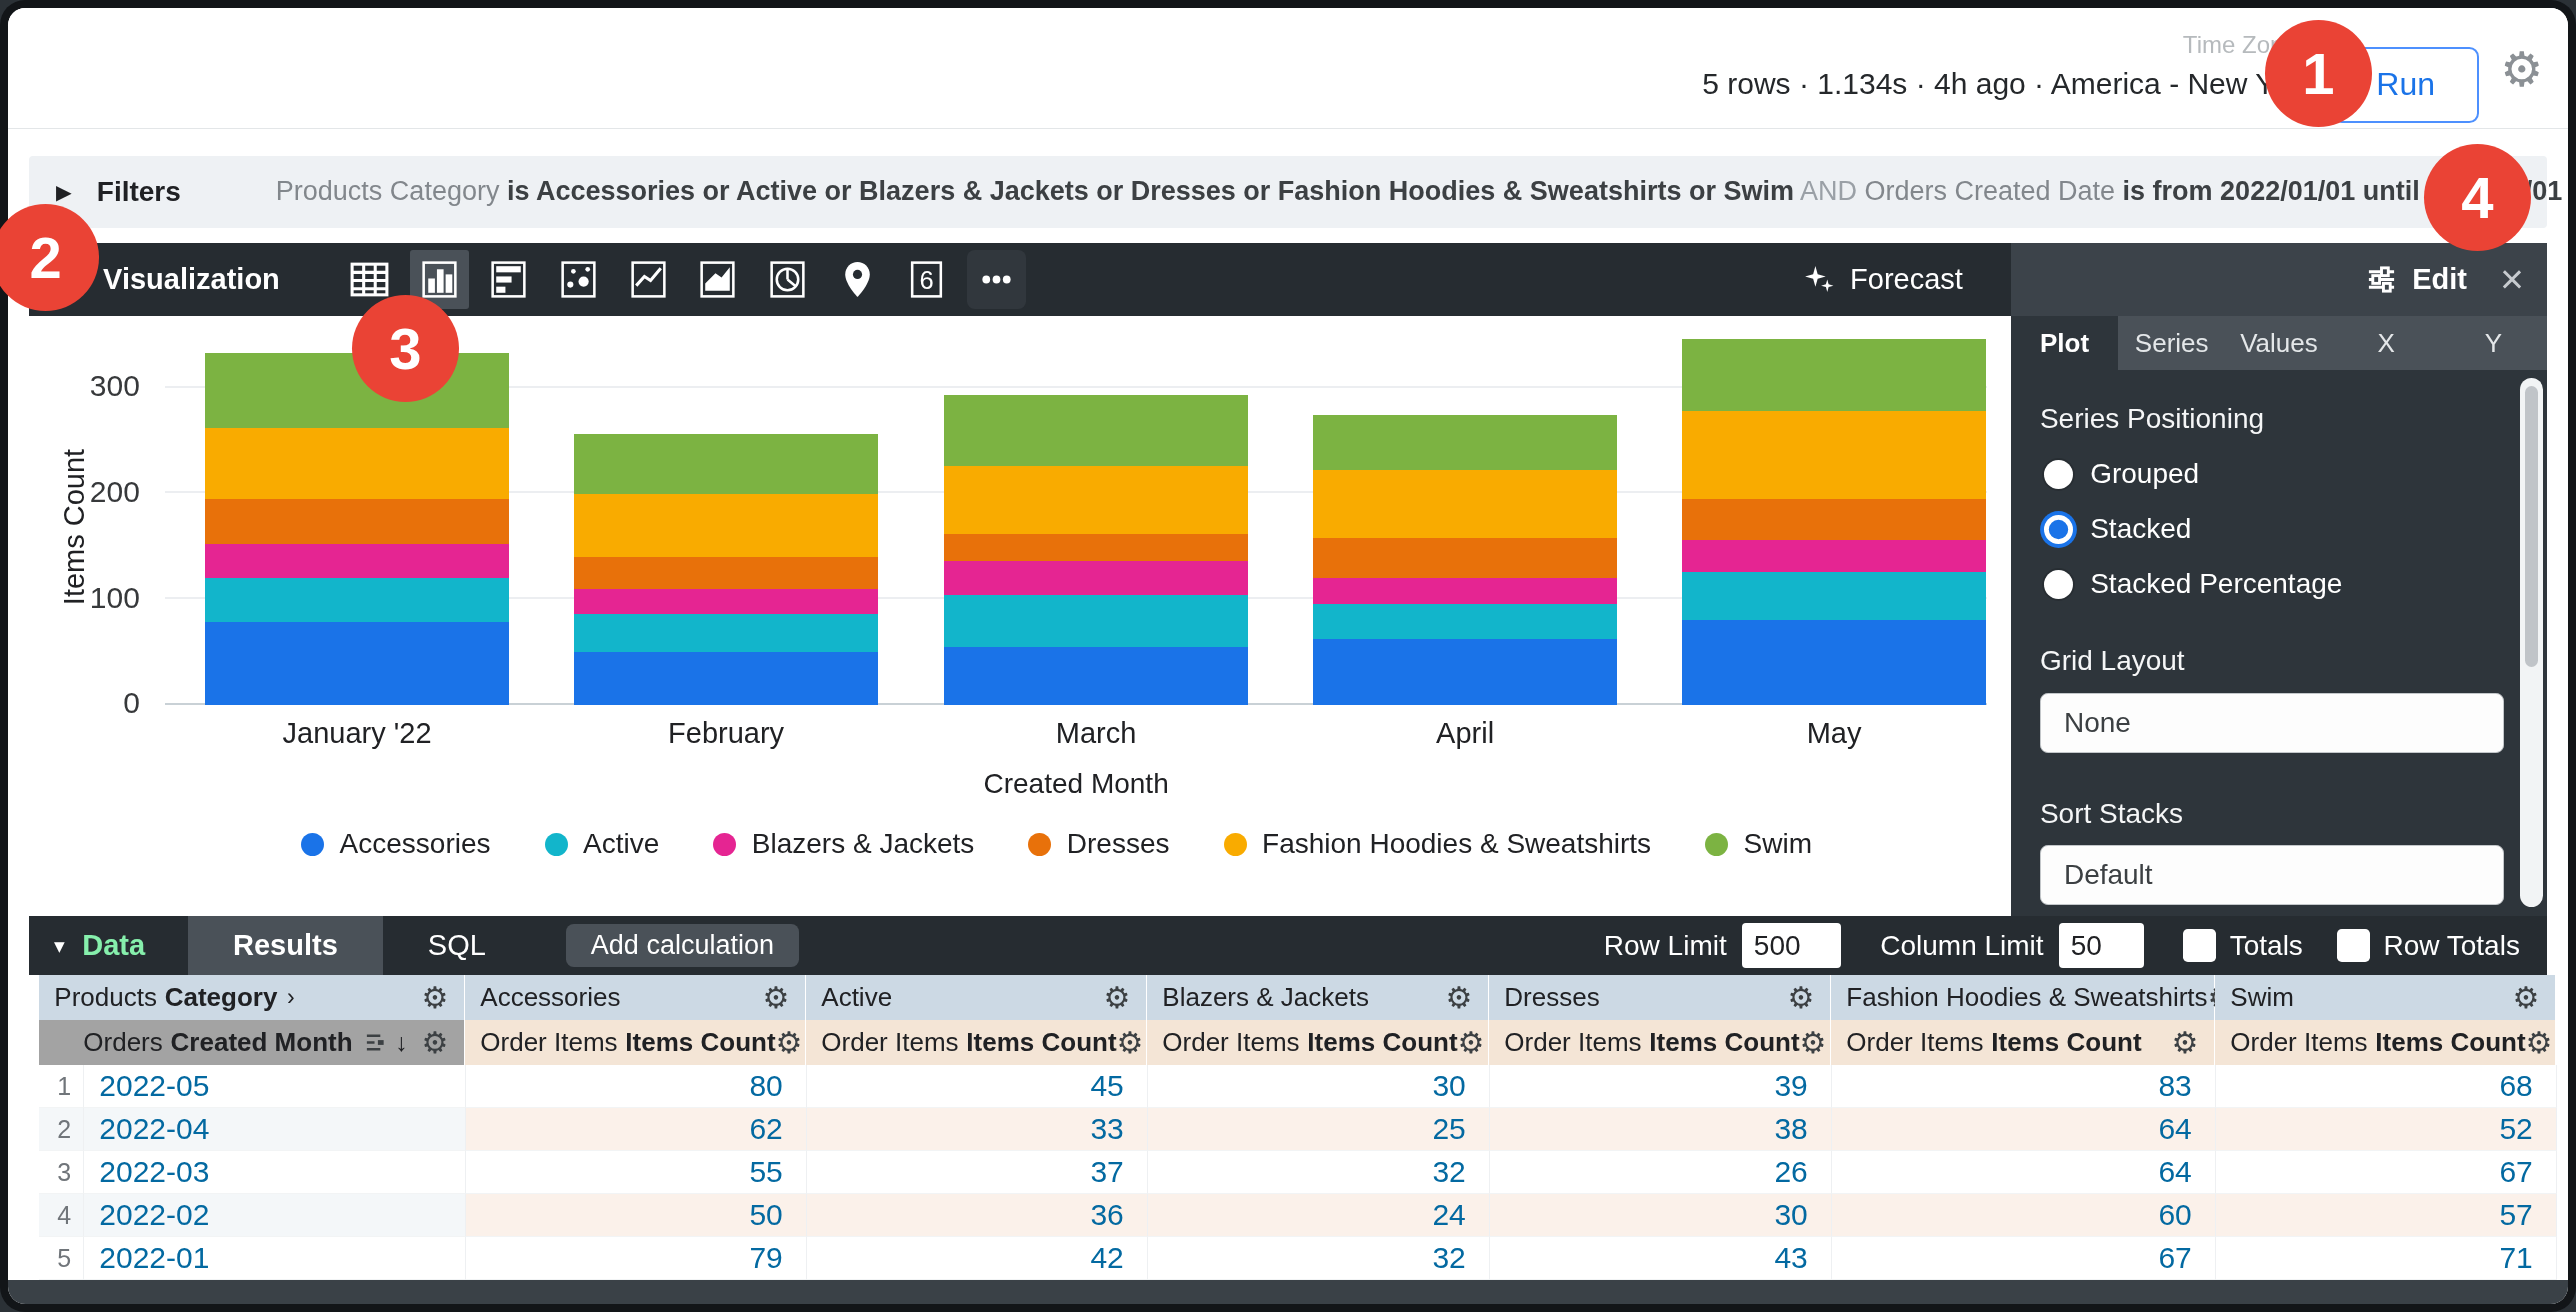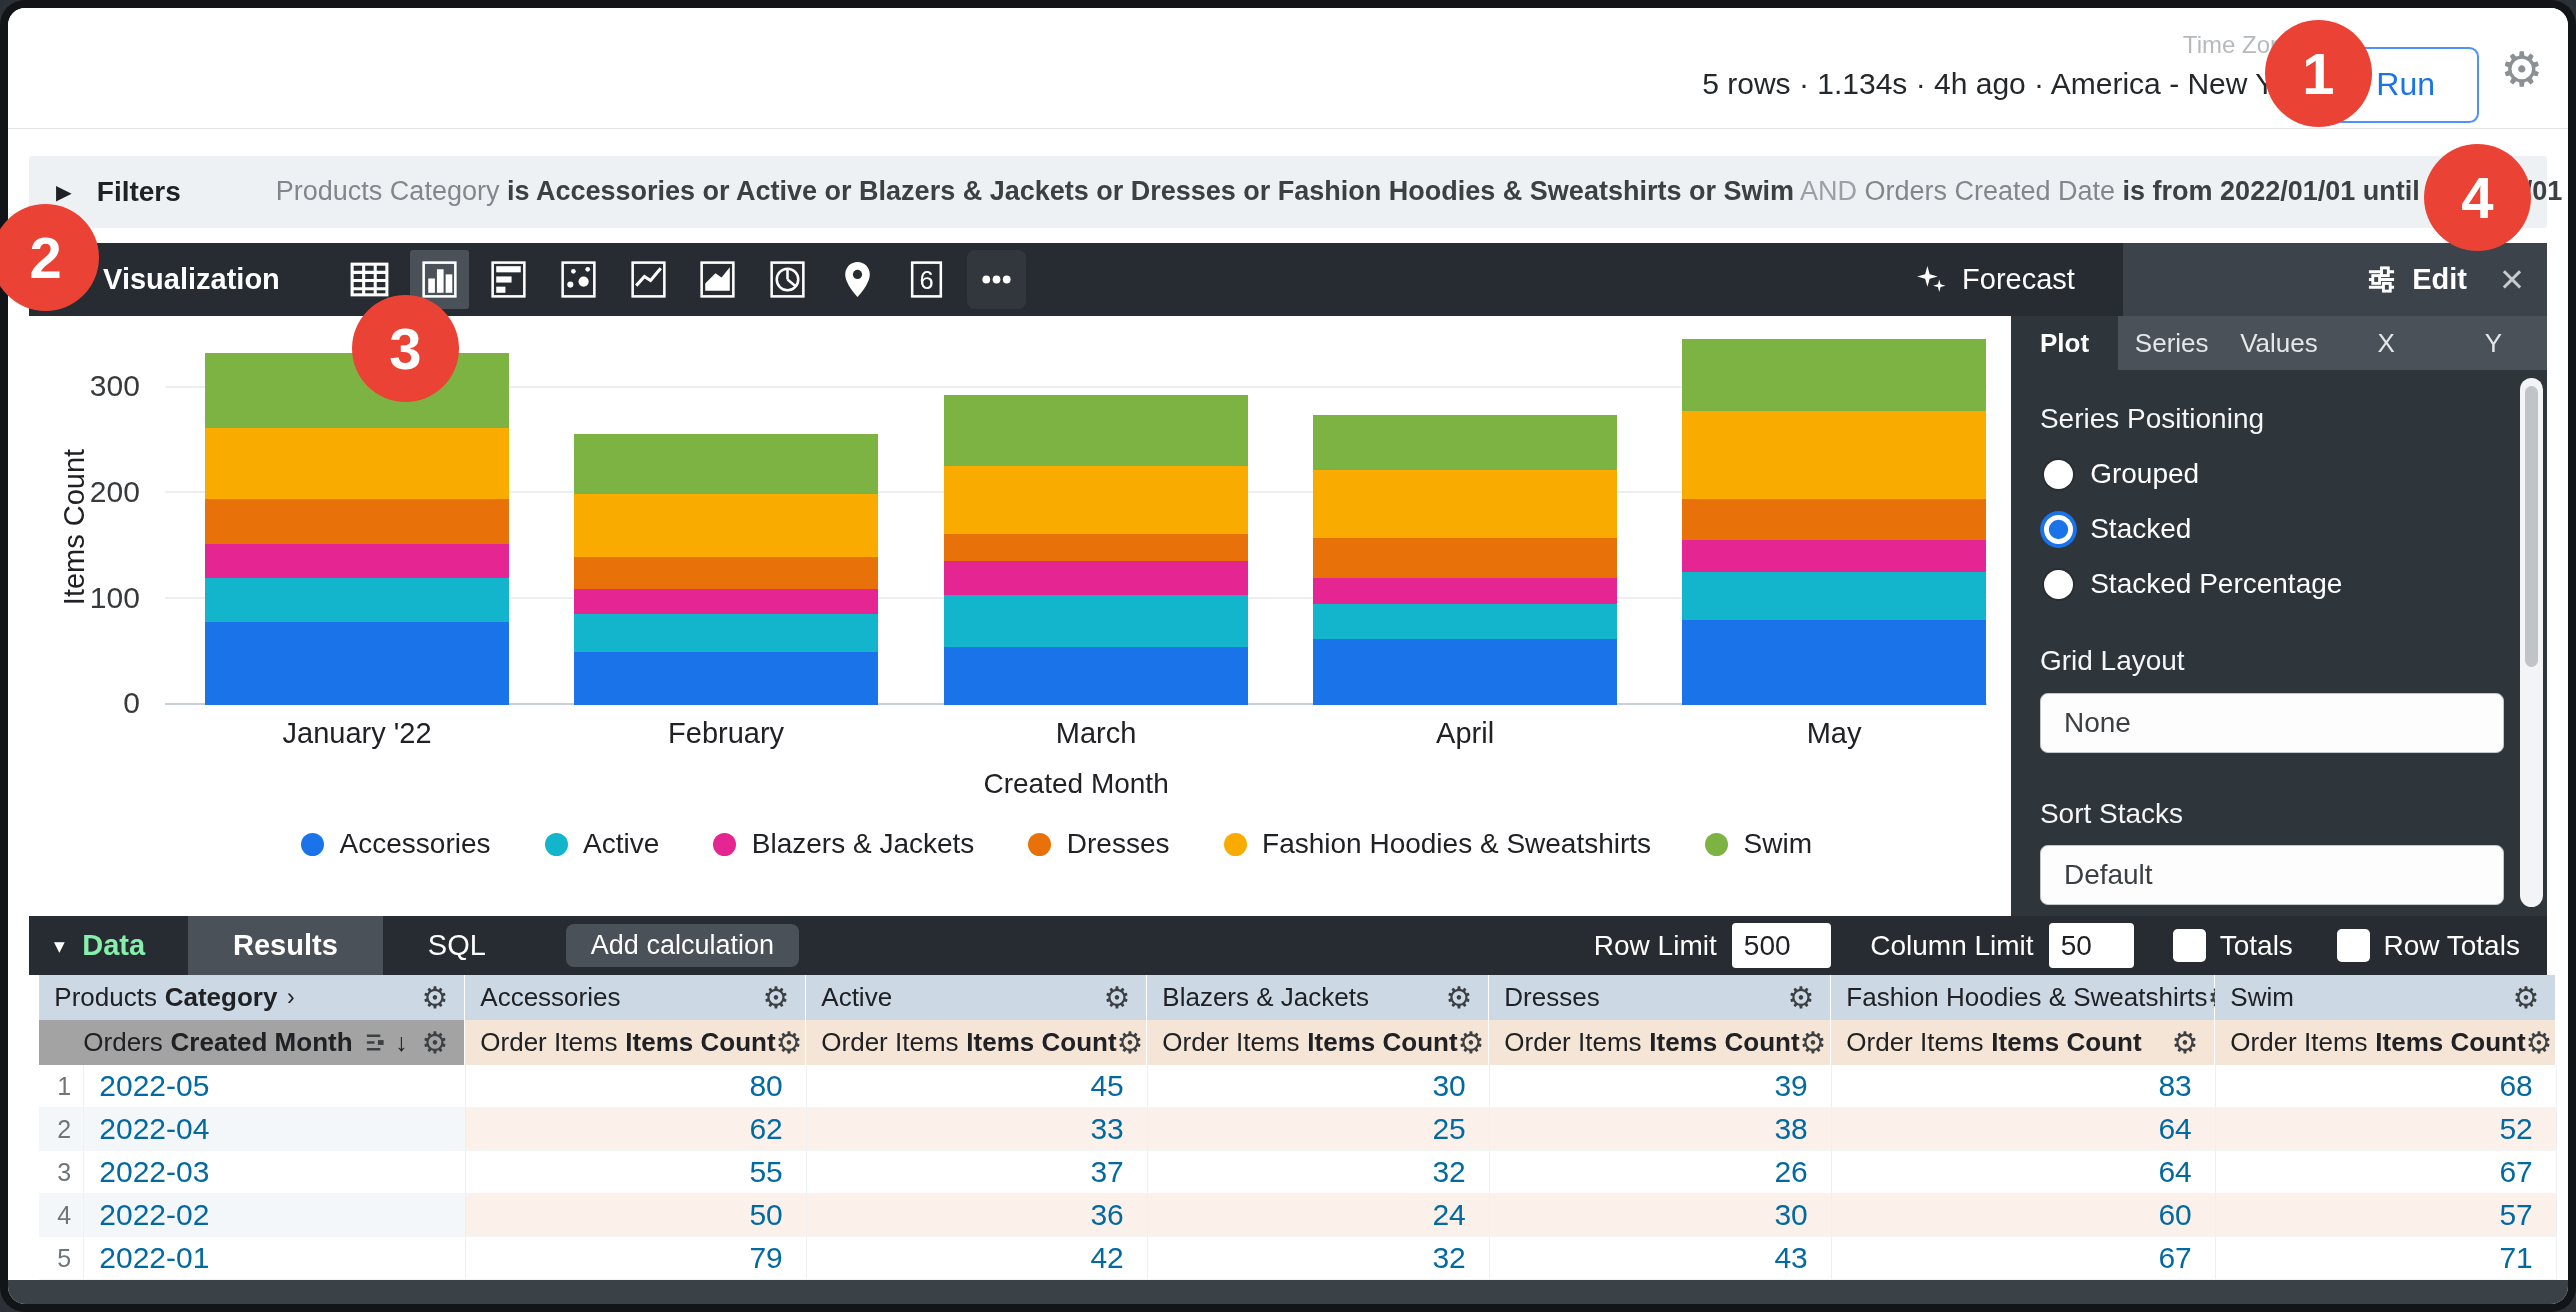--- a/index.html
+++ b/index.html
@@ -34,21 +34,21 @@
   
   .viz-panel{margin:15.5px 21.3px 0;flex:none;}
   .viz-bar{height:73px;background:#262c31;display:flex;align-items:center;}
   .viz-title{color:#fff;font-size:29px;font-weight:700;margin-left:74px;}
   .viz-icons{display:flex;align-items:center;margin-left:60px;gap:10.7px;}
   .icon-slot{width:59px;height:59px;display:flex;align-items:center;justify-content:center;border-radius:2.9px;cursor:pointer;}
   .icon-slot.selected{background:#4a5158;}
   .icon-slot.more-slot{background:#31373d;border-radius:7.8px;}
   .viz-right{margin-left:auto;display:flex;align-items:center;height:100%;}
   .forecast{display:flex;align-items:center;gap:15.5px;color:#fff;font-size:29px;margin-right:48px;cursor:pointer;}
-  .edit-header{width:424px;height:100%;background:#3c434a;display:flex;align-items:center;justify-content:flex-end;padding-right:23px;box-sizing:border-box;}
+  .edit-header{width:536px;height:100%;background:#3c434a;display:flex;align-items:center;justify-content:flex-end;padding-right:23px;box-sizing:border-box;}
   .edit-label{color:#fff;font-size:29px;font-weight:700;margin-left:15.5px;}
   .edit-close{font-size:41px;color:#c7cbcf;margin-left:33px;cursor:pointer;line-height:1;}
 
   .viz-body{display:flex;height:600px;background:#fff;}
 
   
   .chart-area{position:relative;flex:1;overflow:hidden;background:#fff;}
   .ytitle{position:absolute;left:45px;top:211px;transform:translate(-50%,-50%) rotate(-90deg);white-space:nowrap;font-size:29px;color:#202124;}
   .gridline{position:absolute;left:136px;width:1822px;height:1.9px;background:#eceef1;}
   .gridline.zero{background:#c9d1d6;}
@@ -84,21 +84,21 @@
   .data-tab{height:100%;display:flex;align-items:center;padding:8px 45px;color:#fff;font-size:29px;cursor:pointer;}
   .data-tab.active{background:#4a5158;font-weight:700;margin-left:43px;}
   .add-calc{margin-left:35px;background:#4a5158;border-radius:7.8px;height:43px;display:flex;align-items:center;padding:0 25px;color:#fff;font-size:27px;cursor:pointer;}
   .data-right{margin-left:auto;display:flex;align-items:center;padding-right:27px;}
   .dr-label{color:#fff;font-size:28px;}
   .limit-input{height:45px;background:#fff;border:none;border-radius:3.9px;font-size:28px;color:#202124;padding:0 11.6px;font-family:inherit;margin-left:15.5px;box-sizing:border-box;}
   #row-limit{width:99px;}
   #col-limit{width:85px;margin-right:39px;}
   #row-limit{margin-right:39px;}
   .checkbox{width:33px;height:33px;background:#fff;border-radius:4.8px;margin-right:13.6px;cursor:pointer;flex:none;}
-  .cb-label{color:#fff;font-size:28px;margin-right:44px;}
+  .cb-label{color:#fff;font-size:28px;margin-right:34px;}
   .cb-label.last{margin-right:0;}
 
   
   .table{margin:0 31px;flex:none;}
   .tr{display:flex;}
   .th{display:flex;align-items:center;height:45px;padding:0 15.5px;box-sizing:border-box;border-right:1.9px solid #fff;font-size:26px;color:#202124;flex:none;}
   .th1{background:#ccd9e4;}
   .th2dim{background:#a3a3a3;}
   .th2meas{background:#f4e5d6;}
   .hview{font-weight:400;white-space:nowrap;}

